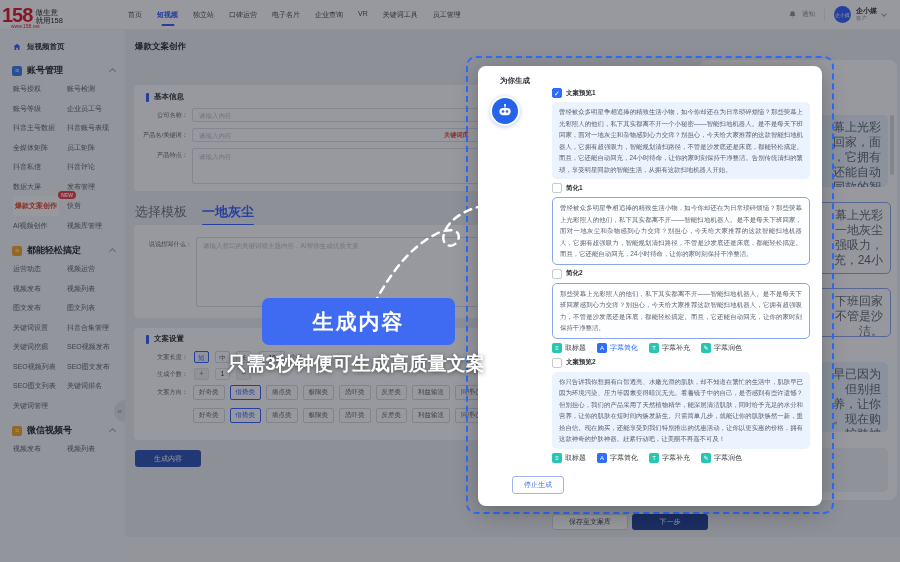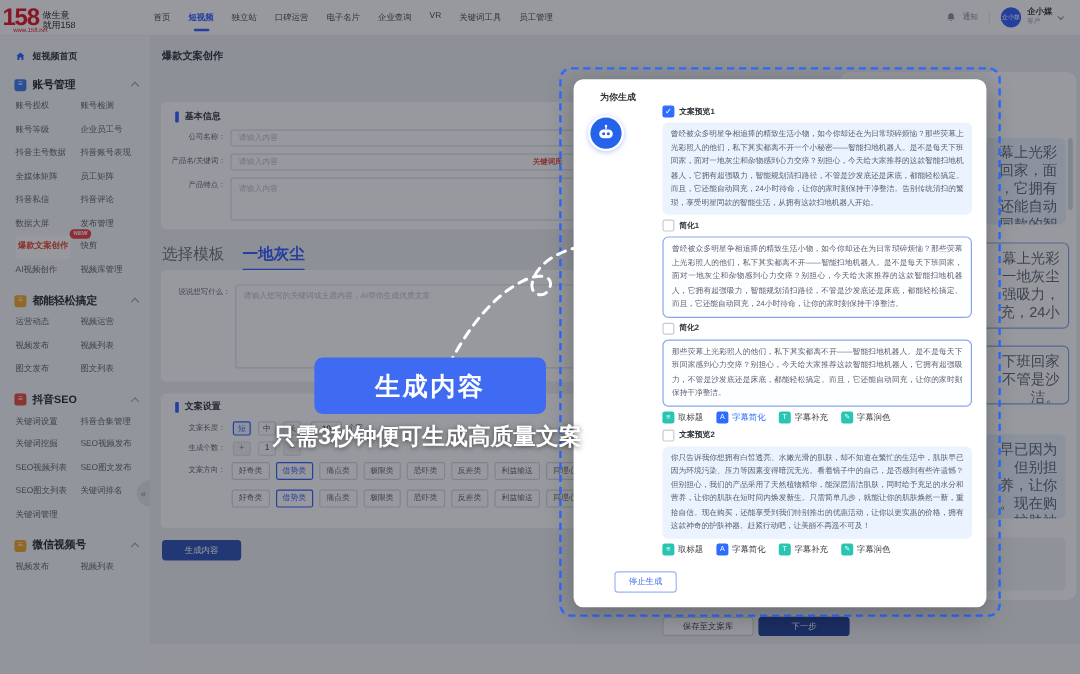--- a/index.html
+++ b/index.html
@@ -193,25 +193,20 @@
     </div>
     <div class="sgrid">
       <span class="slk">运营动态</span>
       <span class="slk">视频运营</span>
       <span class="slk">视频发布</span>
       <span class="slk">视频列表</span>
       <span class="slk">图文发布</span>
       <span class="slk">图文列表</span>
     </div>
 
-    <div class="ssec">
-      <span class="sic" style="background:#e84a3f">≡</span>
-      <span>抖音SEO</span>
-      <span class="schev"></span>
-    </div>
     <div class="sgrid">
       <span class="slk">关键词设置</span>
       <span class="slk">抖音合集管理</span>
       <span class="slk">关键词挖掘</span>
       <span class="slk">SEO视频发布</span>
       <span class="slk">SEO视频列表</span>
       <span class="slk">SEO图文发布</span>
       <span class="slk">SEO图文列表</span>
       <span class="slk">关键词排名</span>
       <span class="slk">关键词管理</span>

